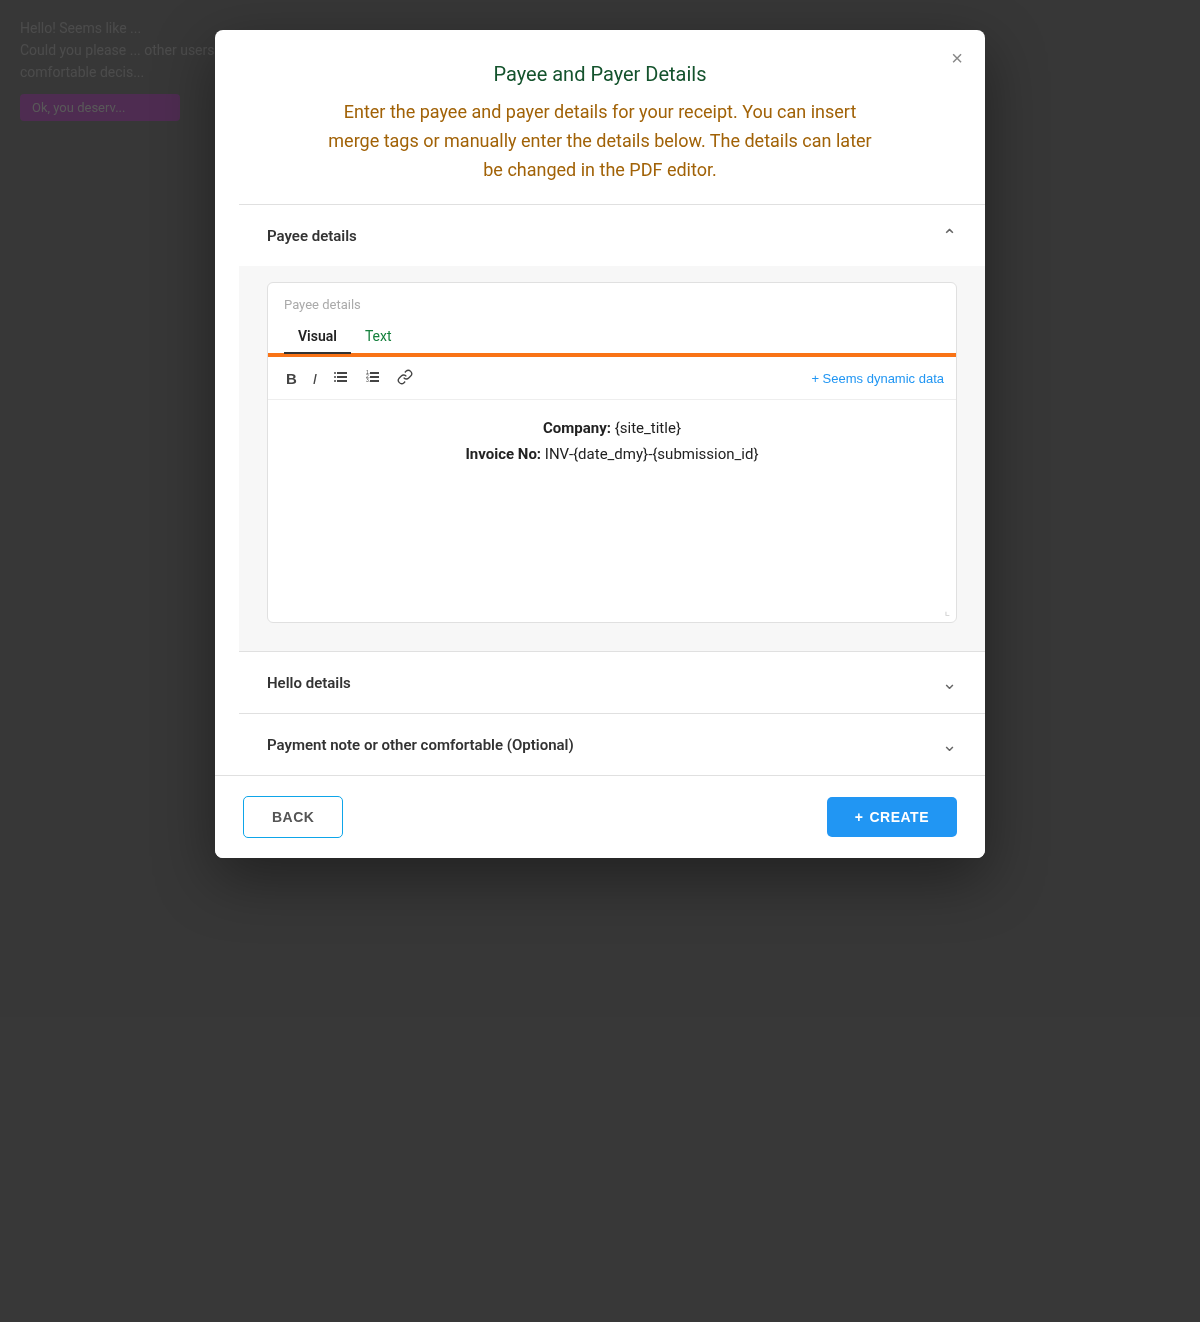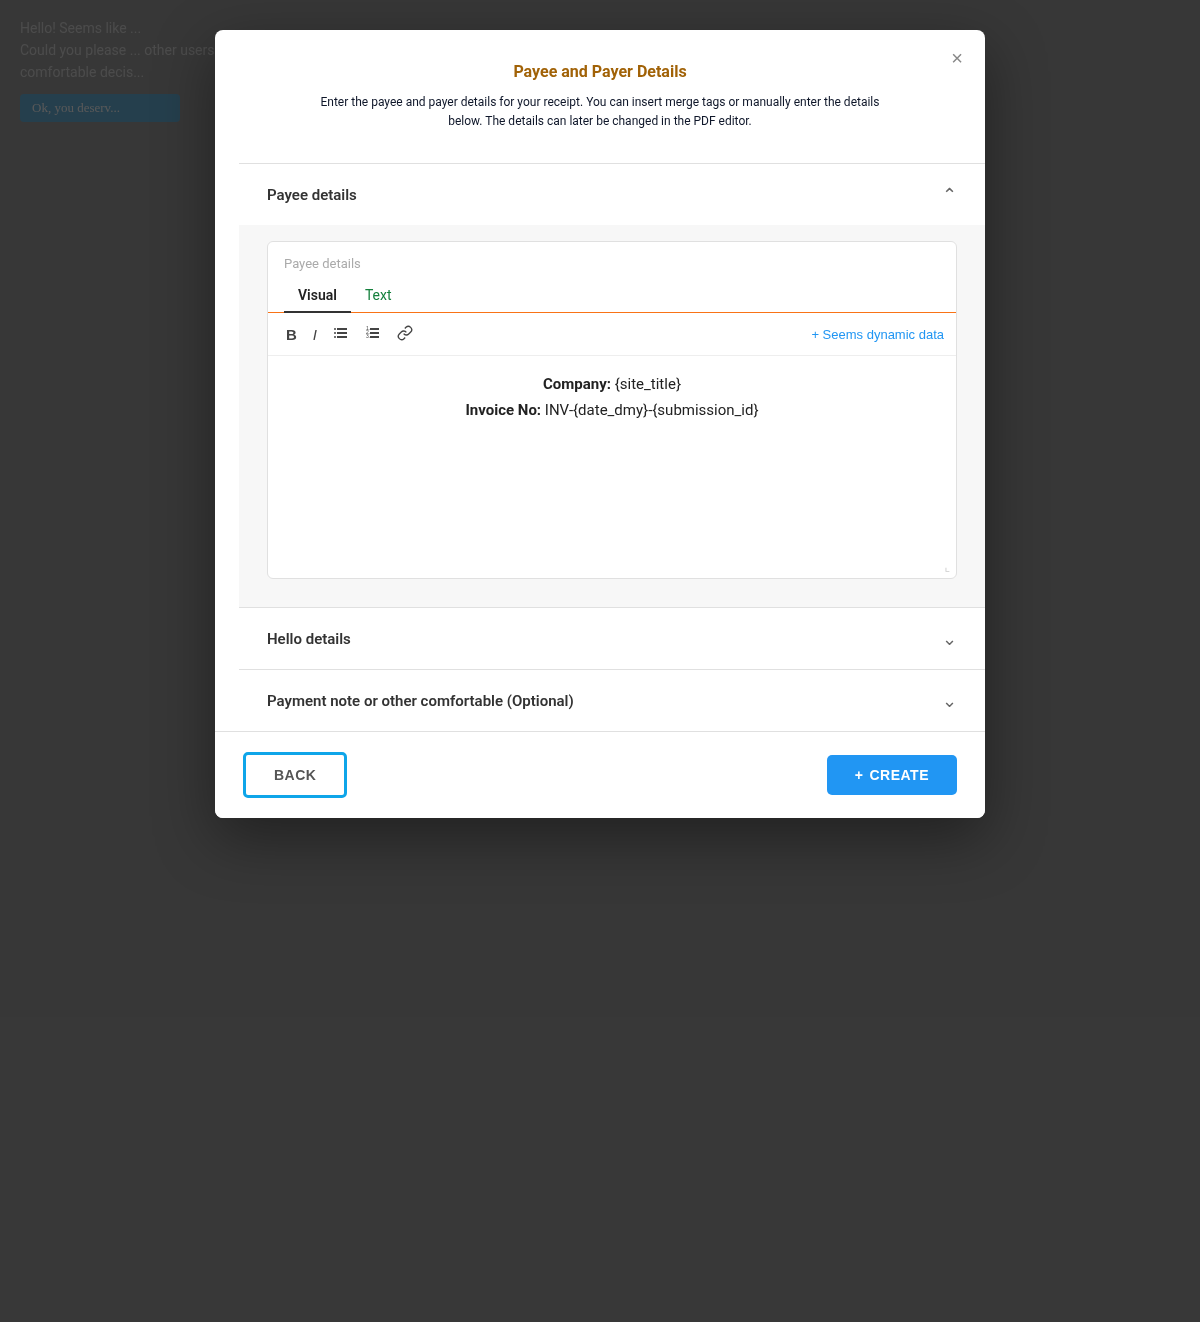--- a/index.html
+++ b/index.html
@@ -17,28 +17,27 @@
       background: #4a4a4a;
       display: flex;
       flex-direction: column;
       padding: 20px;
       color: #aaa;
       font-size: 14px;
     }
     .bg-text-line { margin-bottom: 6px; color: #999; }
     .bg-button {
       display: inline-block;
-      background: #0369a1;
+      background: #a21caf;
       color: #ccc;
       padding: 6px 12px;
       border-radius: 4px;
       font-size: 13px;
       margin-top: 8px;
       width: 160px;
-      font-family: Liberation Serif, serif;
     }
 
     
     .modal-overlay {
       position: absolute;
       inset: 0;
       background: rgba(50,50,50,0.75);
       display: flex;
       align-items: flex-start;
       justify-content: center;
@@ -66,31 +65,31 @@
       top: 18px;
       right: 22px;
       background: none;
       border: none;
       font-size: 20px;
       color: #888;
       cursor: pointer;
       line-height: 1;
     }
     .modal-title {
-      font-size: 16px;
-      font-weight: 700;
+      font-size: 20px;
+      font-weight: 400;
+      color: #14532d;
+      margin-bottom: 12px;
+    }
+    .modal-subtitle {
+      font-size: 18px;
       color: #a16207;
-      margin-bottom: 12px;
-    }
-    .modal-subtitle {
-      font-size: 12px;
-      color: #0f172a;
       line-height: 1.6;
       max-width: 560px;
-      margin: 12px auto;
+      margin: 0 auto;
     }
 
     
     .modal-body {
       overflow-y: auto;
       flex: 1;
       padding-left: 24px;
     }
     .accordion-section {
       border-top: 1px solid #e0e0e0;
@@ -124,21 +123,21 @@
       border: 1px solid #e0e0e0;
       overflow: hidden;
     }
     .editor-label {
       font-size: 13px;
       color: #aaa;
       padding: 14px 16px 8px;
     }
     .editor-tabs {
       display: flex;
-      border-bottom: 1px solid #f97316;
+      border-bottom: 4px solid #f97316;
       padding: 0 16px;
     }
     .editor-tab {
       padding: 8px 14px;
       font-size: 14px;
       color: #15803d;
       cursor: pointer;
       border-bottom: 2px solid transparent;
       margin-bottom: -1px;
     }
@@ -202,21 +201,21 @@
     .modal-footer {
       border-top: 1px solid #e0e0e0;
       padding: 20px 28px;
       display: flex;
       align-items: center;
       justify-content: space-between;
       background: #fff;
     }
     .btn-back {
       background: #fff;
-      border: 3px solid #0ea5e9;
+      border: 1px solid #0ea5e9;
       color: #555;
       padding: 12px 28px;
       border-radius: 5px;
       font-size: 14px;
       font-weight: 600;
       cursor: pointer;
       letter-spacing: 0.5px;
     }
     .btn-create {
       background: #2196f3;

